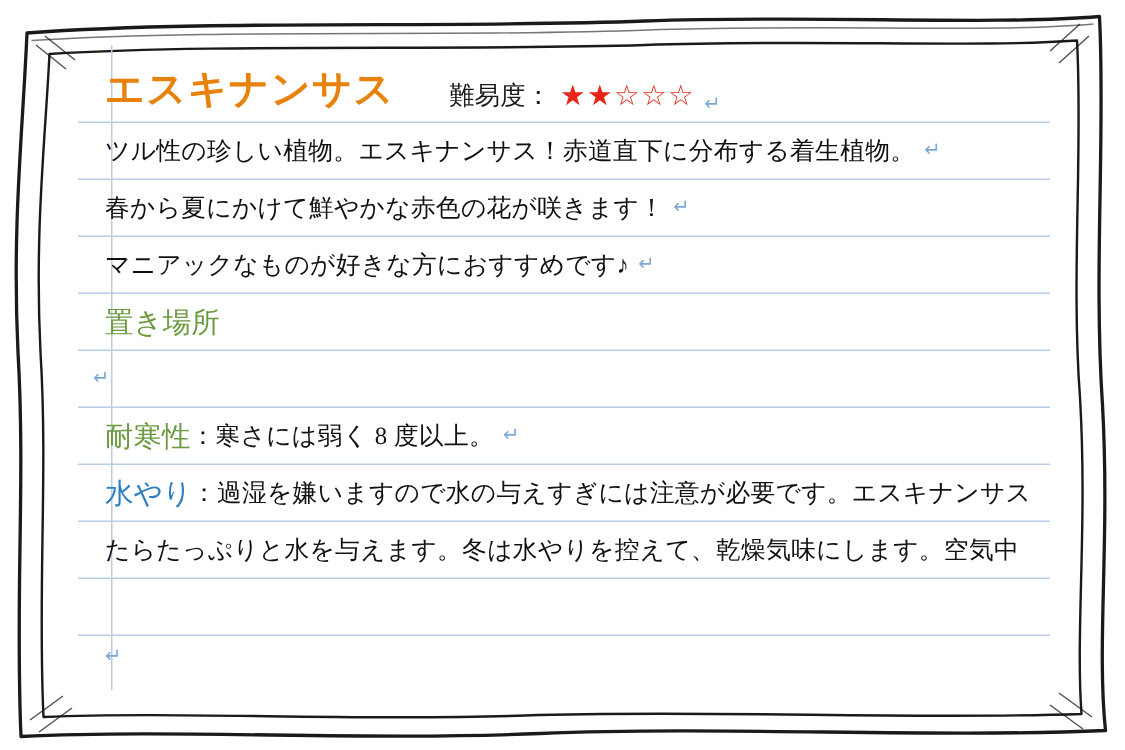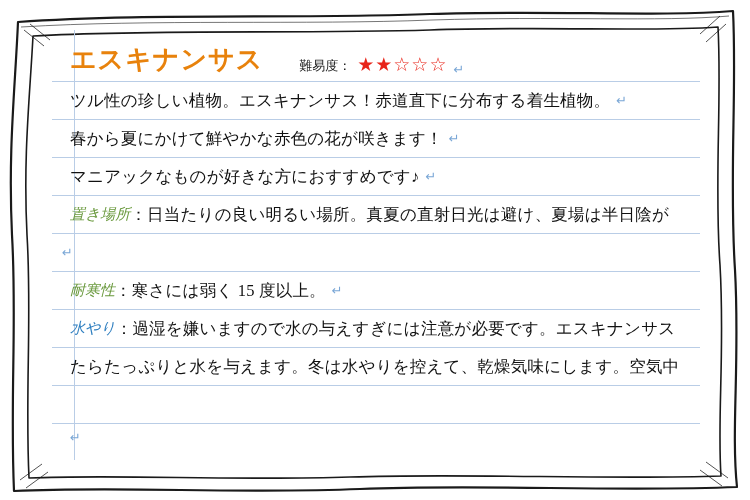--- a/index.html
+++ b/index.html
@@ -59,21 +59,21 @@
   }
   .title {
     color: #e8820c;
     font-size: 26px;
     font-weight: bold;
     font-family: "DejaVu Sans", sans-serif;
     letter-spacing: 1px;
     margin-left: 14px;
   }
   .diff-label {
-    font-size: 13px;
+    font-size: 17px;
     color: #1a1a1a;
     font-family: Liberation Sans, sans-serif;
     margin-left: 36px;
     margin-bottom: 2px;
     text-align: center;
   }
   .stars {
     font-size: 19px;
     color: #e8251a;
     letter-spacing: 1px;
@@ -89,24 +89,23 @@
   }
   .txt {
     font-size: 16.5px;
     color: #111111;
     font-family: Liberation Serif, serif;
     margin-left: 14px;
     letter-spacing: 0.2px;
   }
   .heading {
     color: #6b9a3f;
-    font-size: 15px;
+    font-size: 19px;
     font-family: "DejaVu Sans", sans-serif;
     margin-left: 14px;
-    font-style: italic;
   }
   .heading.blue { color: #2f7fc0; text-align: center; }
   .body-row { height: 38px; }
   .blank-row { height: 38px; }
   .tail-row { height: 26px; border-bottom: none; }
 </style>
 </head>
 <body>
 
 <div id="page">
@@ -150,30 +149,29 @@
       <span class="pilcrow">↵</span>
     </div>
 
     <div class="line body-row">
       <span class="txt">マニアックなものが好きな方におすすめです♪</span>
       <span class="pilcrow">↵</span>
     </div>
 
     <div class="line body-row">
       <span class="heading">置き場所</span>
-      <span class="txt" style="margin-left:0">：日当たりの良い明るい場所。真夏の直射日光は避け、夏場は半日陰が</span>
     </div>
 
     <div class="line body-row">
       <span class="pilcrow">↵</span>
     </div>
 
     <div class="line body-row">
       <span class="heading">耐寒性</span>
-      <span class="txt" style="margin-left:0">：寒さには弱く 15 度以上。</span>
+      <span class="txt" style="margin-left:0">：寒さには弱く 8 度以上。</span>
       <span class="pilcrow">↵</span>
     </div>
 
     <div class="line body-row">
       <span class="heading blue">水やり</span>
       <span class="txt" style="margin-left:0">：過湿を嫌いますので水の与えすぎには注意が必要です。エスキナンサス</span>
     </div>
 
     <div class="line body-row">
       <span class="txt">たらたっぷりと水を与えます。冬は水やりを控えて、乾燥気味にします。空気中</span>

